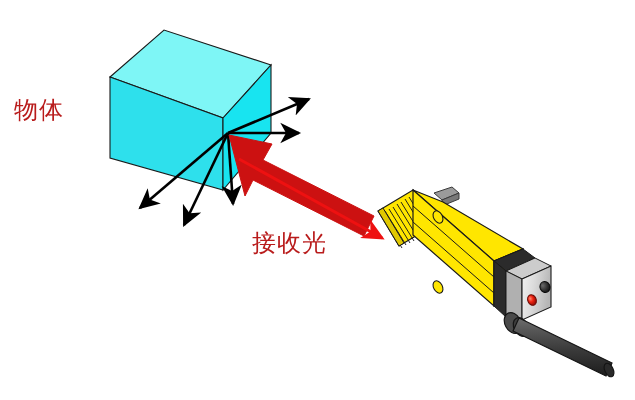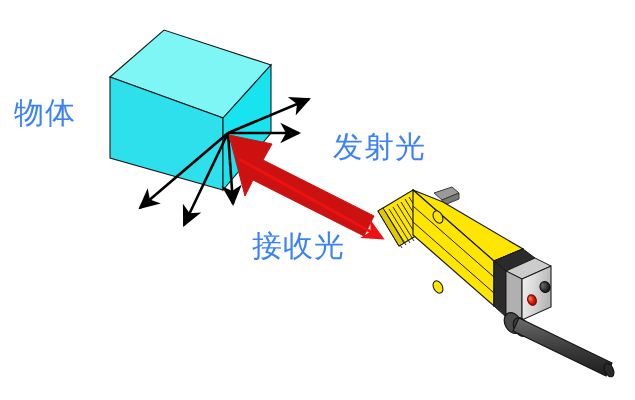--- a/index.html
+++ b/index.html
@@ -20,23 +20,23 @@
     position: absolute;
     left: 0;
     top: 0;
     width: 635px;
     height: 400px;
     display: block;
   }
   .cjk-label {
     position: absolute;
     font-family: "Liberation Serif", "DejaVu Serif", serif;
-    font-size: 30px;
+    font-size: 24px;
     line-height: 1;
-    color: #3b82f6;
+    color: #b91c1c;
     white-space: nowrap;
     letter-spacing: 1px;
     -webkit-font-smoothing: antialiased;
   }
   #label-object   { left: 14px;  top: 98px; }
   #label-emitted  { left: 333px; top: 132px; }
   #label-received { left: 252px; top: 231px; text-align: center; }
 </style>
 </head>
 <body>
@@ -149,17 +149,16 @@
       <ellipse cx="513" cy="323" rx="8" ry="11" transform="rotate(-28 513 323)" fill="#4a4a4a" stroke="#151515" stroke-width="1.2"></ellipse>
       <ellipse cx="521" cy="327" rx="7" ry="10" transform="rotate(-28 521 327)" fill="#3d3d3d" stroke="#151515" stroke-width="1.2"></ellipse>
 
       <polygon points="519,318 612,363 606,376 513,331" fill="url(#cableGrad)" stroke="#141414" stroke-width="1.2"></polygon>
       <ellipse cx="609" cy="370" rx="4.2" ry="7.2" transform="rotate(-26 609 370)" fill="#2a2a2a" stroke="#141414" stroke-width="1.2"></ellipse>
     </g>
   </svg>
 
   <div class="cjk-label" id="label-object">物体</div>
 
-  <div class="cjk-label" id="label-emitted">发射光</div>
 
   <div class="cjk-label" id="label-received">接收光</div>
 
 </div>
 
 </body></html>

